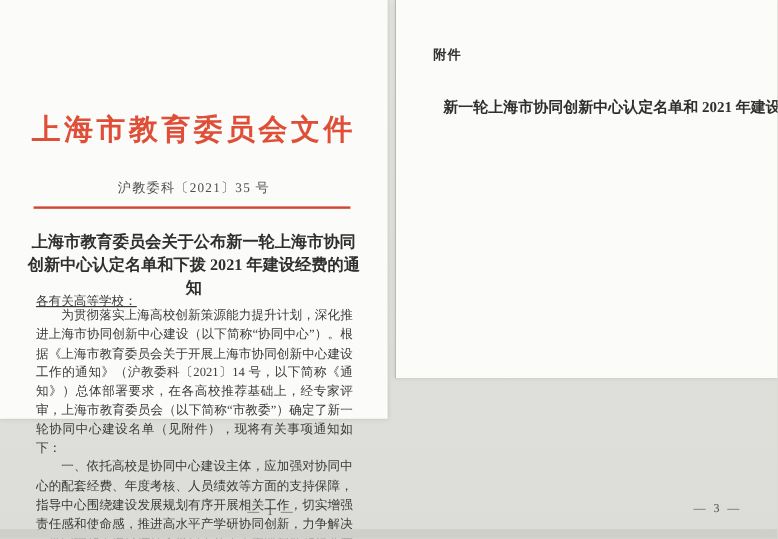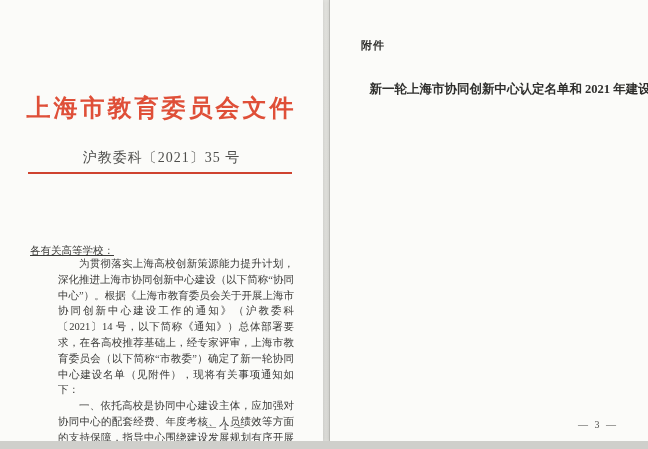--- a/index.html
+++ b/index.html
@@ -13,37 +13,37 @@
   .canvas {
     position: absolute; left: 0; top: 0;
     width: 648px; height: 449px;
     background: linear-gradient(180deg, #e3e3df 0%, #dcdcd8 100%);
   }
   .page {
     position: absolute; top: 0;
     background: #fbfbf9;
     box-shadow: 0 0 4px rgba(0,0,0,0.12);
   }
-  .page-left  { left: 0;   width: 323px; height: 441px; }
-  .page-right { left: 329px; width: 319px; height: 441px; border-left: 1px solid #b9b9b5; }
+  .page-left  { left: 0;   width: 323px; height: 349px; }
+  .page-right { left: 329px; width: 319px; height: 315px; border-left: 1px solid #b9b9b5; }
 
   
   .red-header {
     position: absolute; left: 0; top: 92px; width: 100%;
     text-align: center;
     color: #df4f38;
     font-size: 24px; font-weight: bold;
     letter-spacing: 3px;
     white-space: nowrap;
   }
   .doc-number {
     position: absolute; left: 0; top: 149px; width: 100%;
     text-align: center;
     color: #4e4e4c;
-    font-size: 14px;
+    font-size: 11px;
     letter-spacing: 1px;
   }
   .red-line {
     position: absolute; left: 28px; top: 172px;
     width: 264px; height: 2px;
     background: #cf4330;
   }
   .doc-title {
     position: absolute; left: 20px; top: 192px; width: 283px;
     text-align: center;
@@ -57,21 +57,21 @@
     font-size: 10.5px;
     text-decoration: underline;
   }
   .body-text {
     position: absolute; left: 30px; top: 256px; width: 264px;
     color: #3a3a38;
     font-size: 10.5px;
     line-height: 15.8px;
     text-align: justify;
   }
-  .body-text p { text-indent: 2em; margin-left: 28px; }
+  .body-text p { text-indent: 2em; }
   .page-num-left {
     position: absolute; top: 421px; left: 0; width: 246px;
     text-align: right;
     color: #4e4e4c;
     font-size: 10px;
     letter-spacing: 2px;
   }
 
   
   .attachment-label {
@@ -122,20 +122,24 @@
 </style>
 </head>
 <body>
 
 <div class="canvas">
 
   <div class="page page-left">
     <div class="red-header">上海市教育委员会文件</div>
     <div class="doc-number">沪教委科〔2021〕35 号</div>
     <div class="red-line"></div>
+    <div class="doc-title">
+      <div>上海市教育委员会关于公布新一轮上海市协同</div>
+      <div>创新中心认定名单和下拨 2021 年建设经费的通知</div>
+    </div>
     <div class="salutation">各有关高等学校：</div>
     <div class="body-text">
       <p>为贯彻落实上海高校创新策源能力提升计划，深化推进上海市协同创新中心建设（以下简称“协同中心”）。根据《上海市教育委员会关于开展上海市协同创新中心建设工作的通知》（沪教委科〔2021〕14 号，以下简称《通知》）总体部署要求，在各高校推荐基础上，经专家评审，上海市教育委员会（以下简称“市教委”）确定了新一轮协同中心建设名单（见附件），现将有关事项通知如下：</p>
       <p>一、依托高校是协同中心建设主体，应加强对协同中心的配套经费、年度考核、人员绩效等方面的支持保障，指导中心围绕建设发展规划有序开展相关工作，切实增强责任感和使命感，推进高水平产学研协同创新，力争解决一批国家和上海经济社会发展中的重大实践问题和行业产业发展的共性关键问题。</p>
     </div>
     <div class="page-num-left">— 1 —</div>
   </div>
 
   <div class="page page-right">
     <div class="attachment-label">附件</div>

